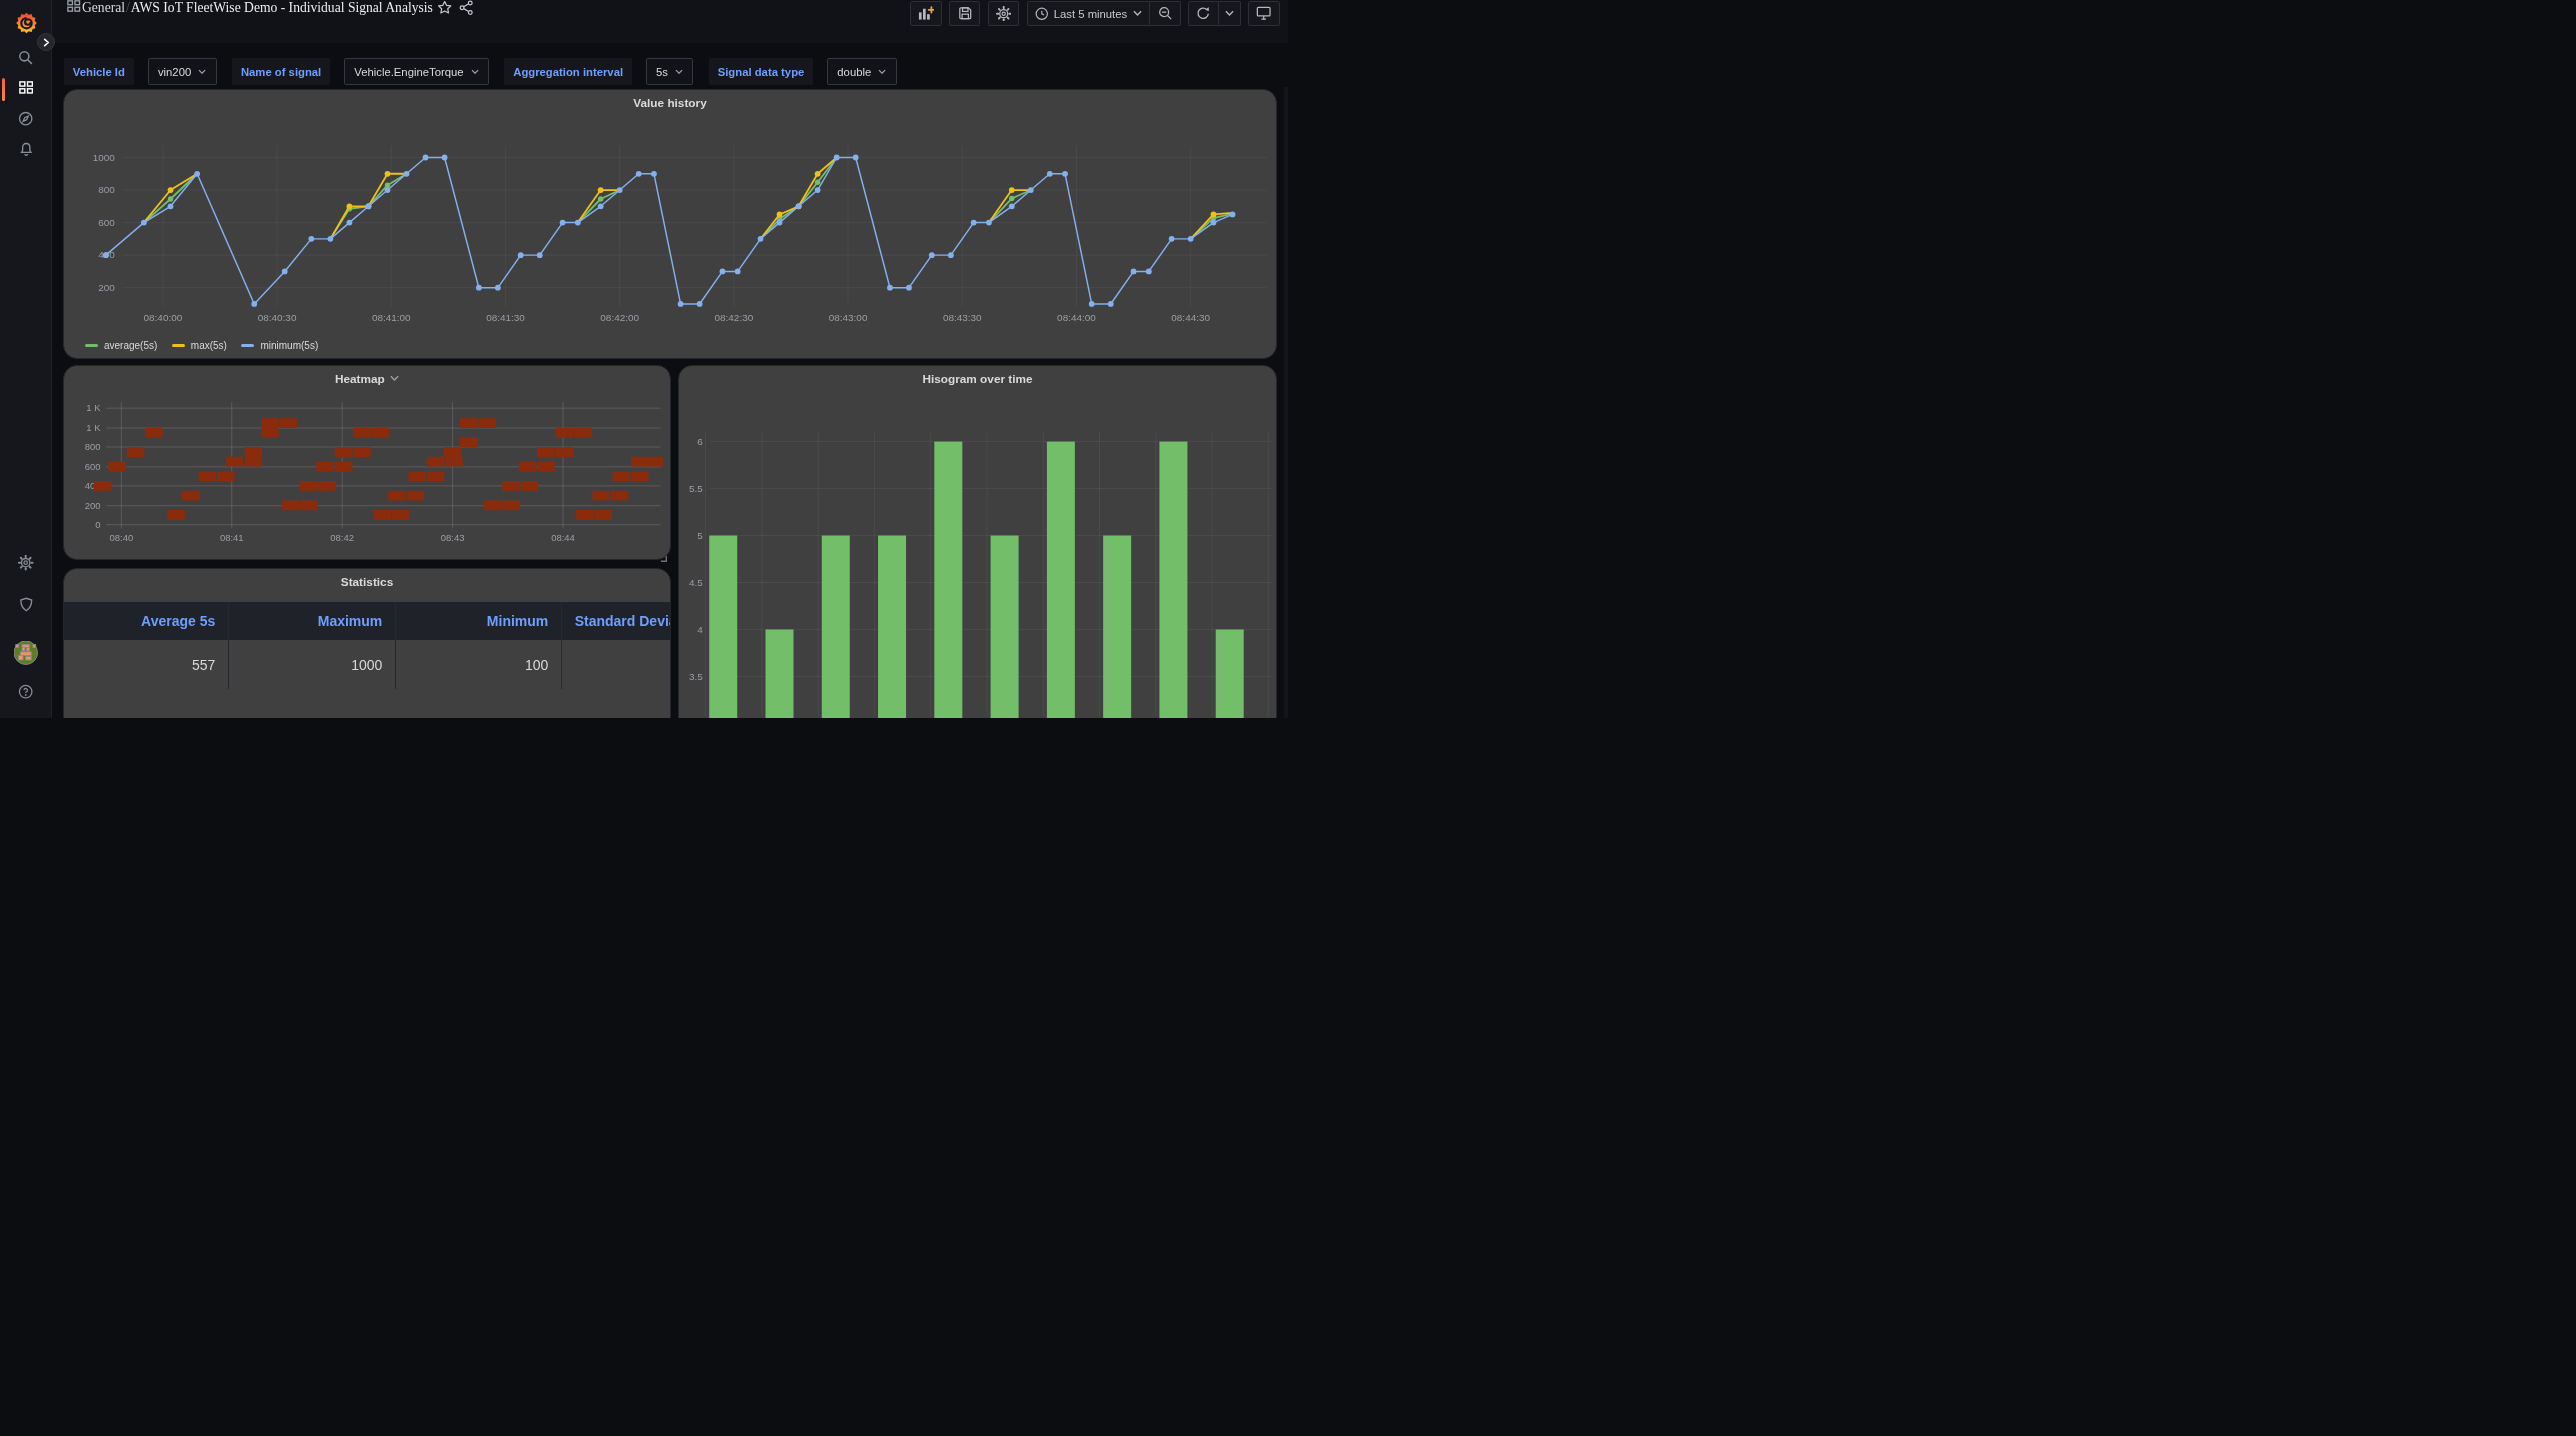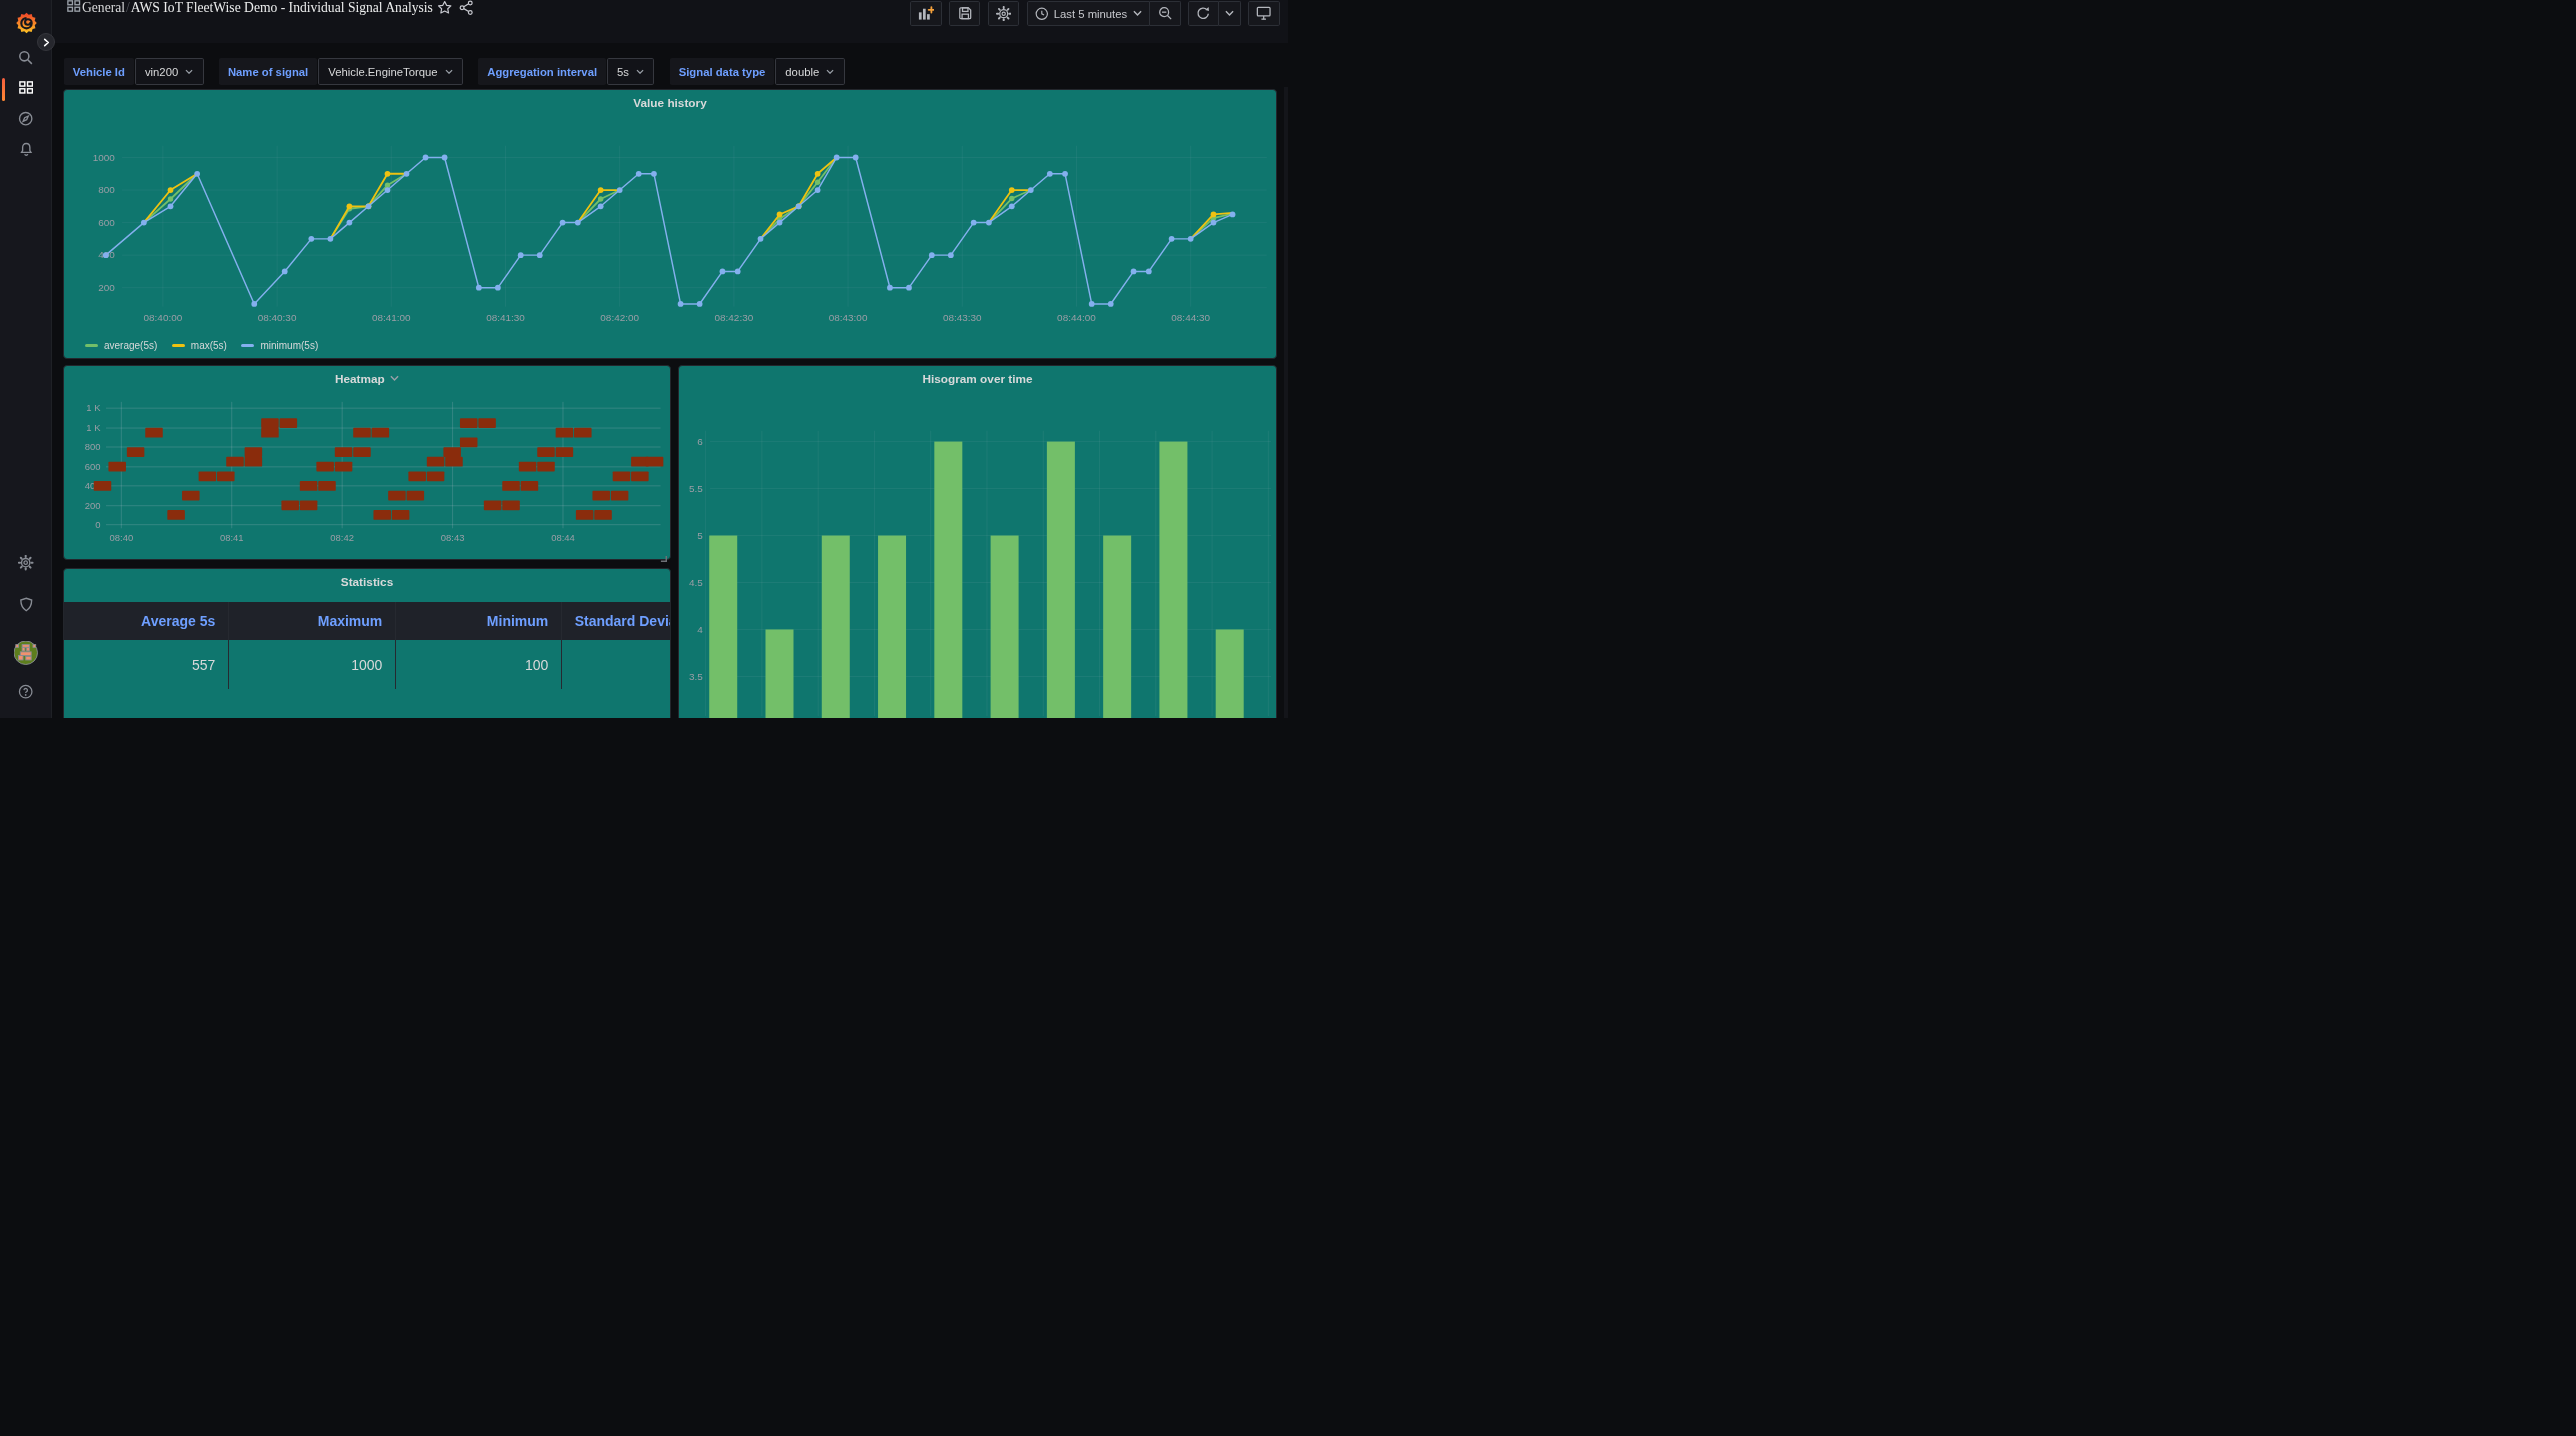--- a/index.html
+++ b/index.html
@@ -24,27 +24,27 @@
   .nav-actions { position:absolute; right:8.1px; top:1px; display:flex; gap:7.2px; align-items:center; height:25px; }
   .tool-btn { height:25px; min-width:31px; padding:0 7.2px; background:#16171c; border:0.9px solid #2c2f36; border-radius:1.8px; display:flex; align-items:center; justify-content:center; gap:5.4px; cursor:pointer; color:#b4b7bd; }
   .tool-group { display:flex; height:25px; }
   .tool-group .tool-btn { border-radius:0; }
   .tool-group .tool-btn:first-child { border-radius:1.8px 0 0 1.8px; }
   .tool-group .tool-btn:last-child { border-radius:0 1.8px 1.8px 0; border-left:none; }
   .time-text { font-size:11.3px; color:#c7c8cd; white-space:nowrap; }
 
   
   .filterbar { position:absolute; left:52px; top:47px; width:1236px; height:38px; display:flex; align-items:center; padding-left:11.8px; gap:15.4px; }
-  .filter-group { display:flex; gap:1px;margin-top:11px; }
+  .filter-group { display:flex; gap:14px;margin-top:11px; }
   .chip { height:27px; display:flex; align-items:center; padding:0 9px; border-radius:1.8px; font-size:11.3px; white-space:nowrap; }
   .chip.label { background:#16171c; color:#6e9fff; font-weight:bold; cursor:default; }
   .chip.value { background:#121318; border:0.9px solid #36383f; color:#d8d9da; gap:7.2px; cursor:pointer; }
 
   
-  .panel { position:absolute; background:#0f766e; border:0.9px solid #23262c; border-radius:4px; }
+  .panel { position:absolute; background:#404040; border:0.9px solid #23262c; border-radius:14px; }
   .panel-title { position:absolute; left:0; top:0; width:100%; height:25px; display:flex; align-items:center; justify-content:center; gap:5.4px; font-size:11.8px; font-weight:bold; color:#d8d9da; cursor:pointer; }
   .plot { position:absolute; left:0; top:25px; }
   #panel-value-history { left:63px; top:89px;  width:1214px; height:270px; }
   #panel-heatmap       { left:63px; top:365px; width:608px;  height:195px; }
   #panel-statistics    { left:63px; top:568px; width:608px;  height:190px; overflow:hidden; }
   #panel-histogram     { left:678px; top:365px; width:599px; height:380px; }
   .legend { position:absolute; left:21px; bottom:7.2px; display:flex; gap:14.5px; align-items:center; }
   .legend-item { display:flex; align-items:center; gap:6.3px; font-size:10px; color:#d8d9da; cursor:pointer; }
   .legend-swatch { width:12.7px; height:3.6px; border-radius:1.8px; }
   .resize-handle { position:absolute; right:2.7px; bottom:2.7px; width:7.2px; height:7.2px; cursor:nwse-resize; }

